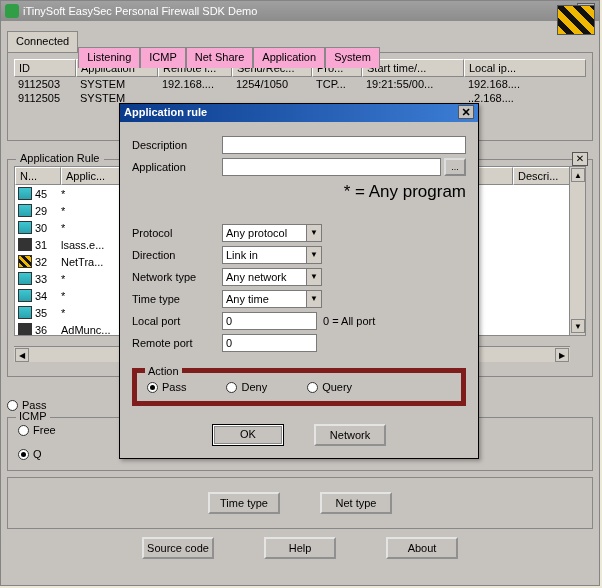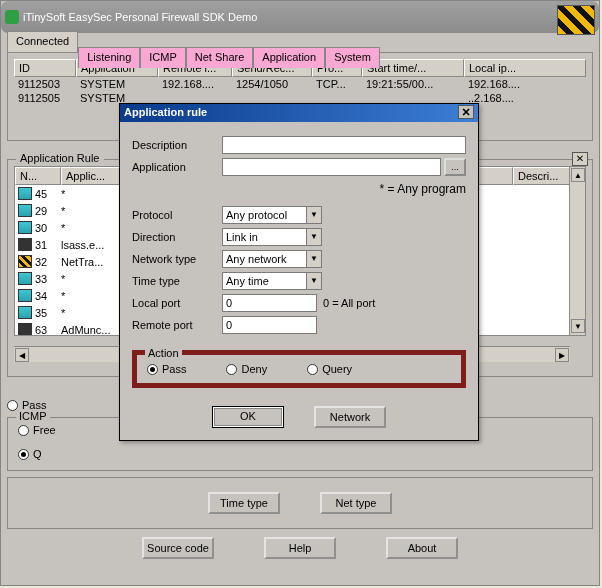--- a/index.html
+++ b/index.html
@@ -13,26 +13,25 @@
   overflow: hidden;
   position: relative;
 }
 .main-window {
   width: 600px; height: 586px;
   border: 1px solid #848484;
   background: #c6c2be;
   position: relative;
 }
 .titlebar {
-  height: 32px;
+  height: 20px;
   background: linear-gradient(#a0a0a0,#8c8c8c);
   color: #fff;
   display: flex; align-items: center;
   padding: 10px 4px;
-  border-radius: 7px;
 }
 .titlebar .ico { width:14px; height:14px; margin-right:4px; background:#2f9e44; border-radius:3px; position:relative; }
 .titlebar .ttl { flex:1; font-size:11px; }
 .titlebar .tb-btn { width:18px; height:16px; margin-left:2px; background:#bcbcbc; border:1px solid #5a5a5a; display:flex; align-items:center; justify-content:center; font-size:9px; color:#000;}
 .hazard { position:absolute; right:4px; top:4px; width:38px; height:30px; background:repeating-linear-gradient(45deg,#f0b800,#f0b800 6px,#111 6px,#111 12px); border:1px solid #555;}
 .client { position:absolute; left:6px; right:6px; top:30px; bottom:6px; }
 
 
 .tabs { display:flex; border-bottom:1px solid #888; height:22px; }
 .tab { padding:3px 8px; border:1px solid #888; border-bottom:none; background:#f9a8d4; margin-right:0px; font-size:11px; position:relative; top:16px; }
@@ -86,21 +85,21 @@
 .dlg-title .x{ width:16px; height:14px; background:#c6c2be; color:#000; border:1px solid #555; text-align:center; line-height:12px; margin-top:-1px;}
 .dlg-body { padding:10px 12px 12px; }
 .frow { display:flex; align-items:center; margin:4px 0; }
 .flabel { width:90px; font-size:11px; }
 .in { border:1px solid #7a7a7a; background:#fff; height:18px; flex:1; padding:0 3px; font-size:11px;}
 .in.short{ flex:none; width:95px;}
 .dd { border:1px solid #7a7a7a; background:#fff; height:18px; display:flex; align-items:center; width:100px; }
 .dd span{flex:1; padding:0 3px;}
 .dd .ar{ width:15px; height:16px; background:#d4d0c8; border-left:1px solid #7a7a7a; text-align:center; font-size:8px; line-height:16px;}
 .pbtn { width:22px; height:18px; border:2px outset #ddd; background:#c6c2be; margin-left:3px; text-align:center; font-size:9px; line-height:14px;}
-.note { font-size:12px; text-align:right; margin:6px 0 10px;}
+.note { font-size:17px; text-align:right; margin:6px 0 22px;}
 .note2 { font-size:11px; margin-left:6px;}
 .gbox { border:5px solid #7f1d1d; padding:8px 10px; margin-top:16px; position:relative;}
 .gbox .legend{position:absolute; top:-8px; left:8px; background:#c6c2be; padding:0 3px;}
 .radios { display:flex; gap:40px; }
 .radio { display:flex; align-items:center; gap:4px;}
 .rcirc{ width:11px; height:11px; border-radius:50%; border:1px solid #333; background:#fff; display:flex; align-items:center; justify-content:center;}
 .rcirc.sel::after{content:""; width:5px; height:5px; background:#000; border-radius:50%;}
 .dlg-btns { display:flex; justify-content:center; gap:30px; margin-top:18px;}
 .btn { min-width:72px; height:22px; border:2px outset #e4e4e4; background:#c6c2be; text-align:center; line-height:18px; font-size:11px;}
 .btn.def { border:1px solid #000; box-shadow:inset 0 0 0 1px #fff, inset 0 0 0 2px #888;}
@@ -206,21 +205,21 @@
                 <div class="lnum">34</div>
                 <div class="lapp">*</div>
               </div>
               <div class="lrow">
                 <div class="lc1 teal"></div>
                 <div class="lnum">35</div>
                 <div class="lapp">*</div>
               </div>
               <div class="lrow">
                 <div class="lc1 dk"></div>
-                <div class="lnum">63</div>
+                <div class="lnum">36</div>
                 <div class="lapp">AdMunc...</div>
               </div>
             </div>
           <div class="scroll-r">
             <div class="scroll-btn">▲</div>
             <div style="position:absolute; bottom:1px; left:0;">
                 <div class="scroll-btn">▼</div>
               </div>
           </div>
         </div>

